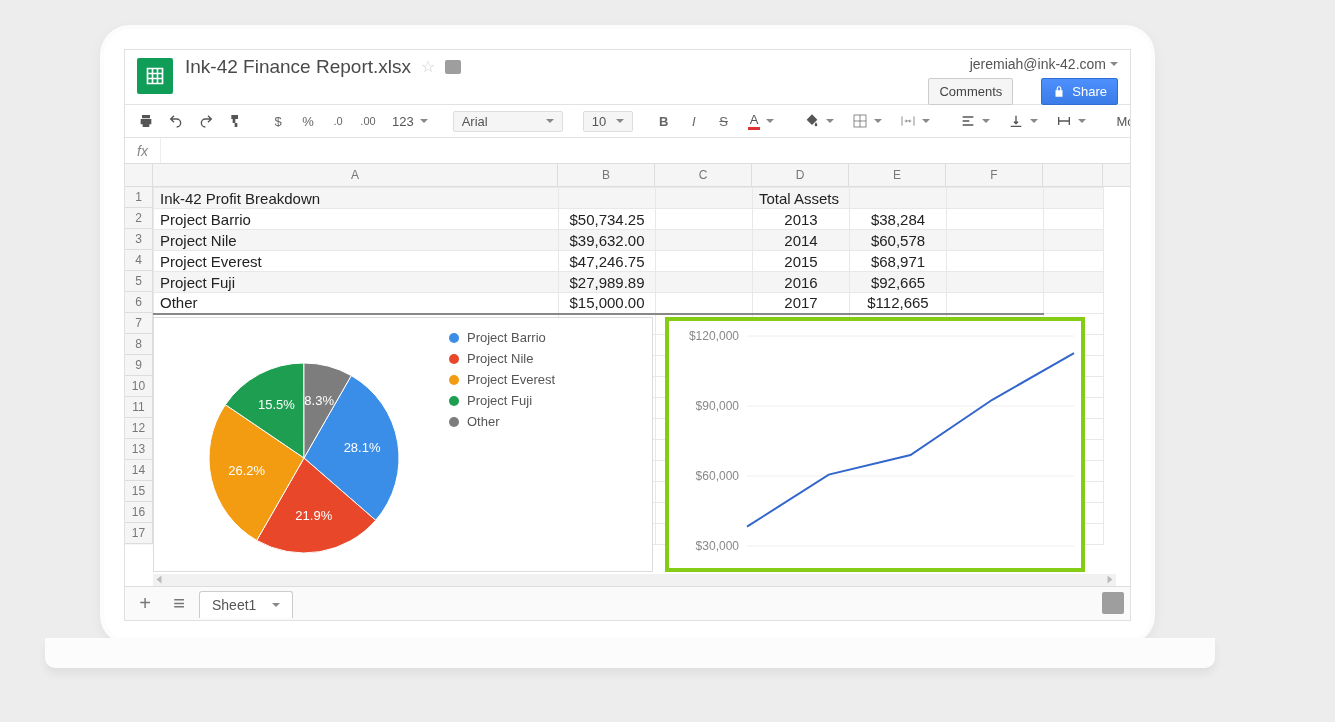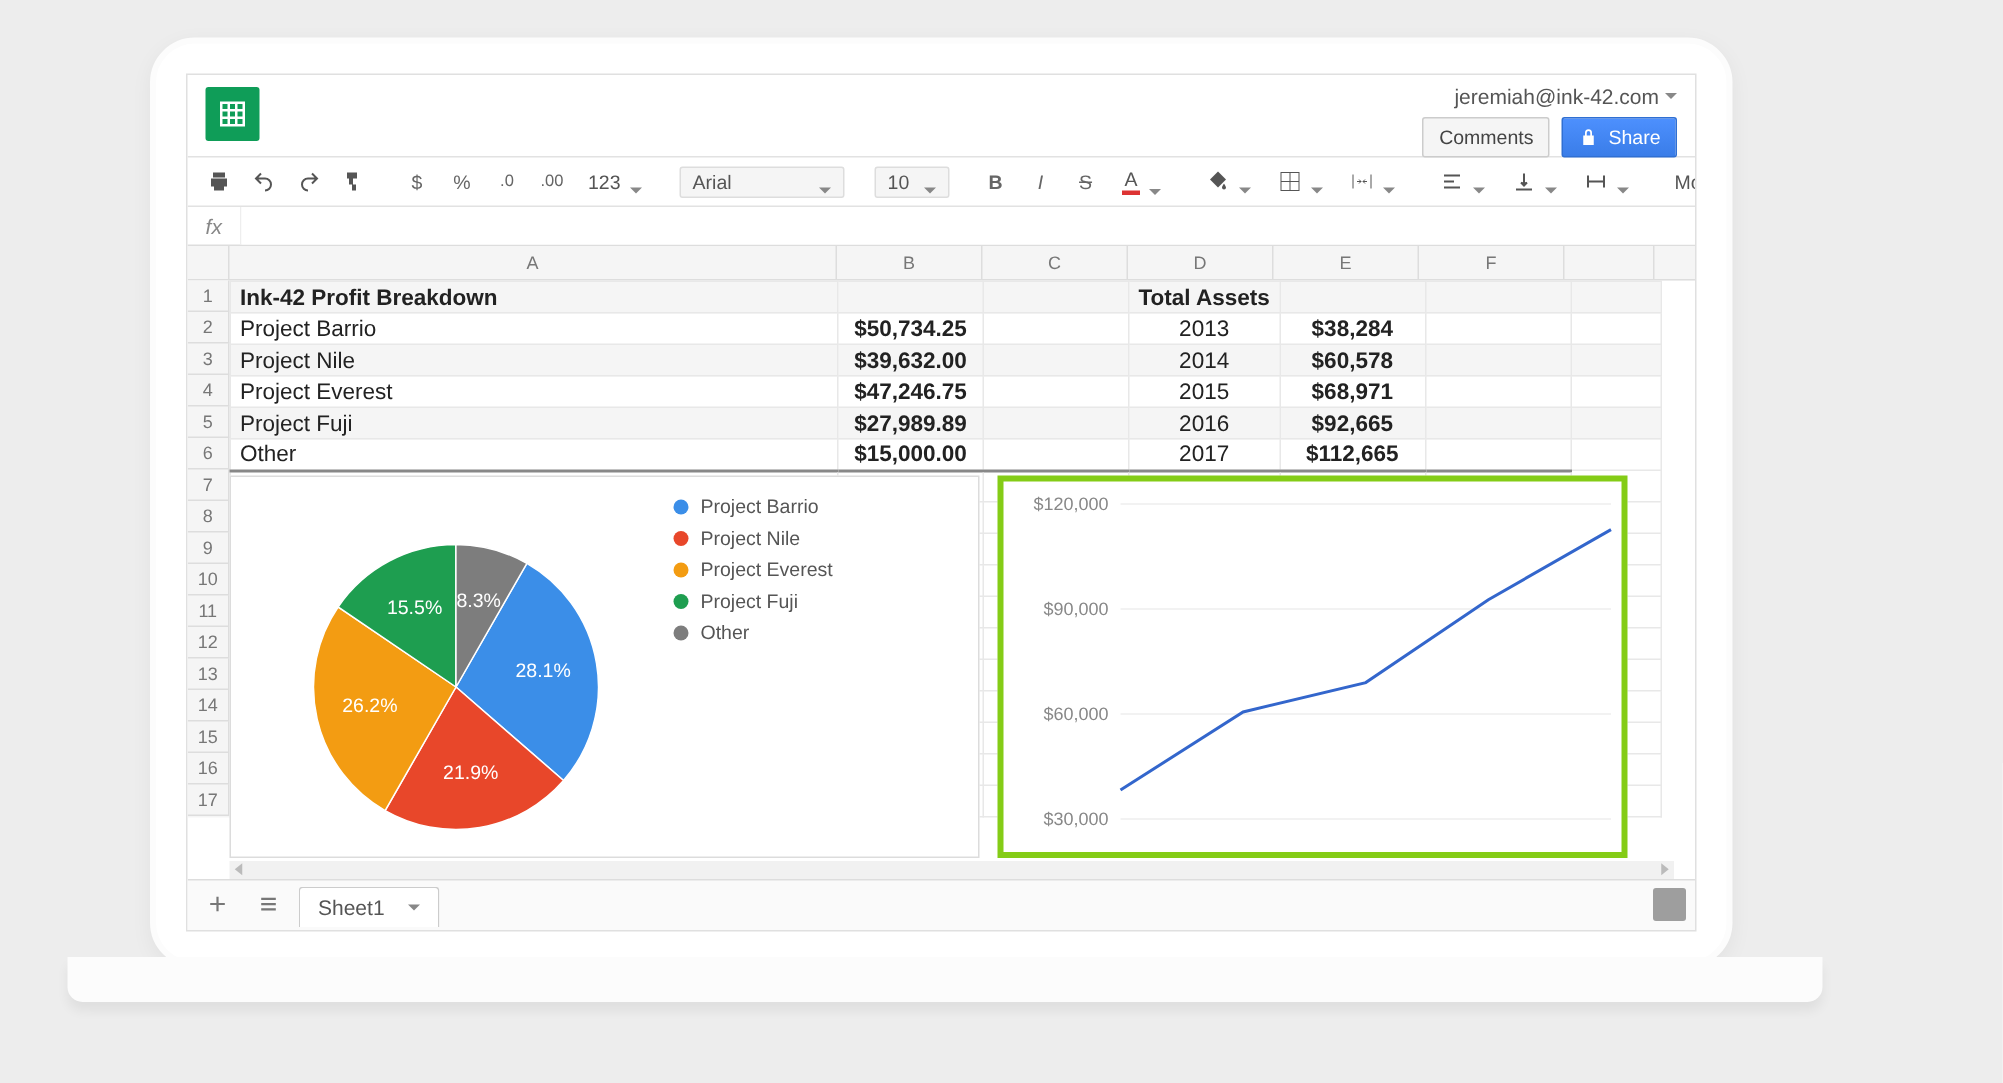--- a/index.html
+++ b/index.html
@@ -14,44 +14,44 @@
   .logo svg{fill:#fff}
   .titlewrap{flex:1;margin-left:12px}
   .title{font-size:19px;color:#4a4a4a;line-height:22px;display:flex;align-items:center;gap:10px}
   .title .star{color:#cfcfcf;font-size:16px}
   .title .folder{width:16px;height:14px;background:#9e9e9e;border-radius:2px;position:relative}
   .menus{display:flex;gap:12px;margin-top:2px;font-size:14px;color:#555}
   .menus span{cursor:default}
   .savemsg{color:#a0a0a0;margin-left:10px;font-size:14px}
   .hdr-right{display:flex;align-items:flex-start;gap:12px}
   .user{font-size:14px;color:#555;display:flex;align-items:center;gap:4px}
-  .cbtn{background:#f5f5f5;border:1px solid #ccc;border-radius:2px;padding:5px 10px;font-size:13px;color:#444;margin-right:0}
+  .cbtn{background:#f5f5f5;border:1px solid #ccc;border-radius:2px;padding:5px 10px;font-size:13px;color:#444;margin-right:20px}
   .sharebtn{background:#1a73e8;background:linear-gradient(#4d90fe,#3a7de8);border:1px solid #2f6fd3;color:#fff;border-radius:2px;padding:5px 10px;font-size:13px;display:flex;align-items:center;gap:6px}
   
   .tbar{height:34px;border-top:1px solid #e2e2e2;border-bottom:1px solid #e2e2e2;display:flex;align-items:center;padding:0 10px;font-size:13px;color:#555;gap:4px}
   .tbar .sep{width:1px;height:22px;background:#e2e2e2;margin:0 6px}
   .tbar .btn{min-width:22px;height:24px;display:flex;align-items:center;justify-content:center;color:#666}
   .tbar .grp{display:flex;align-items:center;gap:8px}
-  .dd{display:flex;align-items:flex-end;gap:6px;border:1px solid transparent;padding:2px 4px}
+  .dd{display:flex;align-items:center;gap:6px;border:1px solid transparent;padding:2px 4px}
   .dd.framed{background:#f5f5f5;border:1px solid #ddd;border-radius:2px;padding:2px 8px;min-width:80px;justify-content:space-between}
   .caret{width:0;height:0;border-left:4px solid transparent;border-right:4px solid transparent;border-top:4px solid #888}
   
   .fbar{height:26px;border-bottom:1px solid #ddd;display:flex;align-items:flex-start}
   .fx{width:36px;text-align:center;font-style:italic;color:#888;font-size:14px;border-right:1px solid #eee;height:100%;line-height:26px}
   .fxinput{flex:1;height:100%;border:none;outline:none;padding:0 8px;font-size:13px}
   
   .grid{position:relative;font-size:15px;color:#222}
   .colhdrs{display:grid;grid-template-columns:28px 405px 97px 97px 97px 97px 97px 60px;background:#f5f5f5;border-bottom:1px solid #ddd}
   .ch{border-right:1px solid #ddd;height:22px;line-height:22px;text-align:center;font-size:12px;color:#777}
   .rwrap{display:flex}
   .rowhdrs{display:flex;flex-direction:column;background:#f5f5f5}
   .rh{width:28px;height:21px;line-height:21px;text-align:center;font-size:12px;color:#777;border-bottom:1px solid #ddd;border-right:1px solid #ddd}
   table.cells-tbl{border-collapse:collapse}
   table.cells-tbl td{border:1px solid #e8e8e8;height:21px;padding:0 6px;font-size:15px;white-space:nowrap}
-  .b{font-weight:bold}
+  .b{font-weight:normal}
   .r{text-align:center}
   .bb{border-bottom:2px solid #888!important}
   .grey{background:#f5f5f5}
   
   .chartbox{position:absolute;left:28px;top:153px;width:500px;height:255px;background:#fff;border:1px solid #dcdcdc}
   .chartbox2{position:absolute;left:540px;top:153px;width:420px;height:255px;background:#fff;border:4px solid #84cc16;overflow:hidden}
   
   .footer{position:absolute;left:0;right:0;bottom:0;height:34px;border-top:1px solid #ddd;display:flex;align-items:center;padding:0 6px;gap:8px;background:#fafafa}
   .footer .plus{font-size:20px;color:#777;width:28px;text-align:center}
   .footer .alltabs{font-size:20px;color:#777;width:24px;text-align:center}
@@ -70,20 +70,25 @@
 <div class="laptop">
  <div class="screen">
 
   <div class="hdr">
     <div class="logo">
       <svg width="20" height="20" viewBox="0 0 24 24">
             <path d="M3 3h18v18H3zM3 9h18M3 15h18M9 3v18M15 3v18" stroke="#fff" stroke-width="2" fill="none"></path>
           </svg>
     </div>
     <div class="titlewrap">
+      <div class="title">
+        <span>Ink-42 Finance Report.xlsx</span>
+        <span class="star">☆</span>
+        <span class="folder"></span>
+      </div>
     </div>
     <div class="hdr-right">
       <div style="display:flex;flex-direction:column;align-items:flex-end;gap:6px">
         <div class="user">
           <span>jeremiah@ink-42.com</span>
           <span class="caret"></span>
         </div>
         <div style="display:flex;gap:8px">
           <button class="cbtn">Comments</button>
           <button class="sharebtn">

